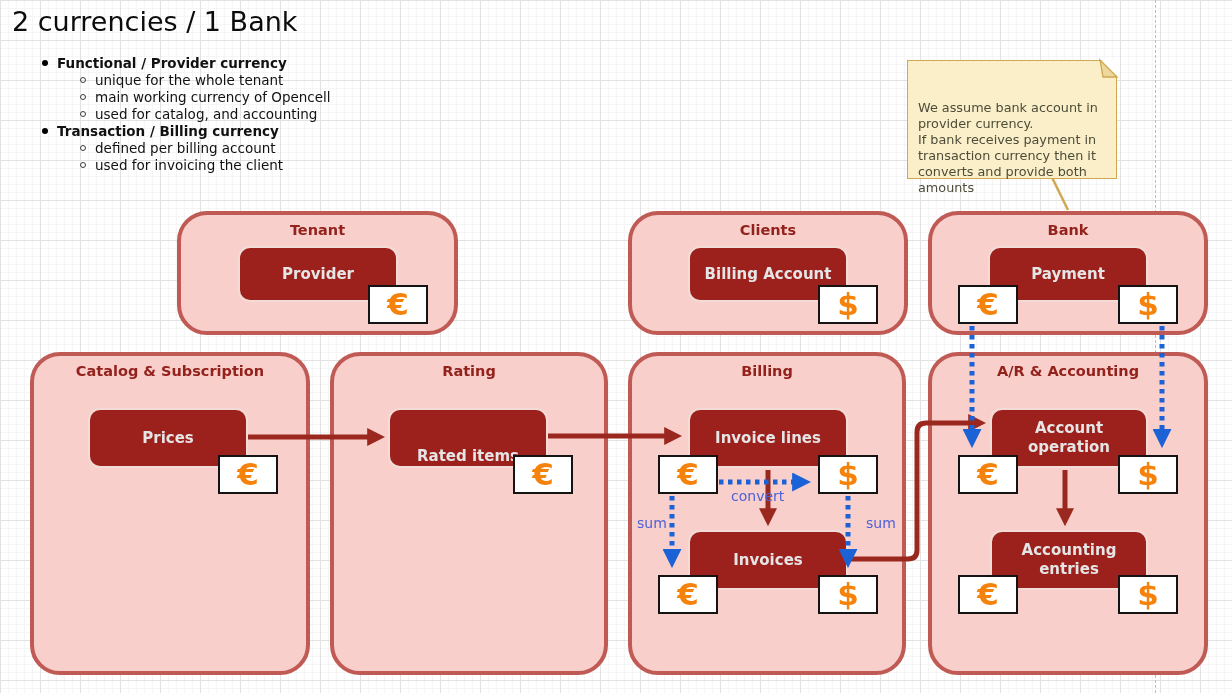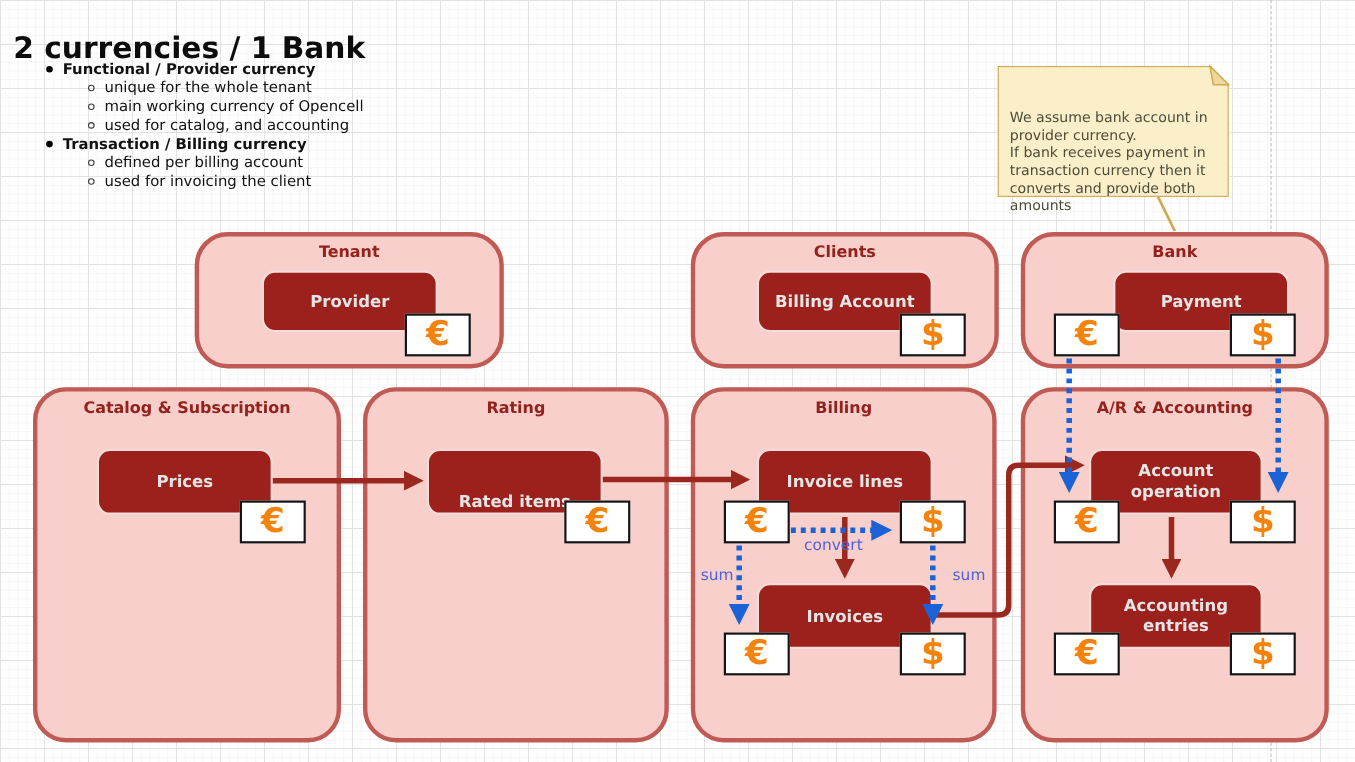--- a/index.html
+++ b/index.html
@@ -7,21 +7,21 @@
     position:relative;width:1232px;height:693px;overflow:hidden;
     font-family:"DejaVu Sans","Liberation Sans",sans-serif;
     background-color:#ffffff;
     background-image:
       linear-gradient(to right,#e2e2e2 1px,transparent 1px),
       linear-gradient(to bottom,#e2e2e2 1px,transparent 1px),
       linear-gradient(to right,#f5f5f5 1px,transparent 1px),
       linear-gradient(to bottom,#f5f5f5 1px,transparent 1px);
     background-size:40px 40px,40px 40px,8px 8px,8px 8px;
   }
-  .page-title{position:absolute;left:12px;top:6px;font-size:27px;font-weight:bold;color:#0c0c0c;z-index:5;margin-top:23px;}
+  .page-title{position:absolute;left:12px;top:6px;font-size:27px;font-weight:normal;color:#0c0c0c;z-index:5;}
   .bullets{position:absolute;left:42px;top:54px;z-index:5;font-size:13.5px;color:#111;}
   .brow{display:flex;align-items:center;height:17px;}
   .brow .t{white-space:nowrap;}
   .brow.l1 .t{font-weight:bold;}
   .m1{width:6px;height:6px;border-radius:50%;background:#000;margin-right:9px;flex:0 0 auto;}
   .brow.l2{margin-left:38px;}
   .m2{width:6px;height:6px;border-radius:50%;border:1.5px solid #3c3c3c;box-sizing:border-box;margin-right:9px;flex:0 0 auto;}
 
   .dashline{position:absolute;left:1155px;top:0;height:693px;width:0;border-left:1.5px dashed #bdbdbd;z-index:1;}
 
@@ -109,21 +109,21 @@
   <div class="container" style="left:928px;top:352px;width:280px;height:323px;">
     <div class="ctitle">A/R &amp; Accounting</div>
   </div>
 
   <div class="node" style="left:238px;top:246px;width:160px;height:56px;">
       <span>Provider</span>
     </div>
   <div class="node" style="left:688px;top:246px;width:160px;height:56px;">
       <span>Billing Account</span>
     </div>
-  <div class="node" style="left:1012px;top:246px;width:160px;height:56px;">
+  <div class="node" style="left:988px;top:246px;width:160px;height:56px;">
       <span>Payment</span>
     </div>
   <div class="node" style="left:88px;top:408px;width:160px;height:60px;">
       <span>Prices</span>
     </div>
   <div class="node" style="left:388px;top:408px;width:160px;height:60px;align-items:flex-end;">
       <span>Rated items</span>
     </div>
   <div class="node" style="left:688px;top:408px;width:160px;height:60px;">
       <span>Invoice lines</span>

